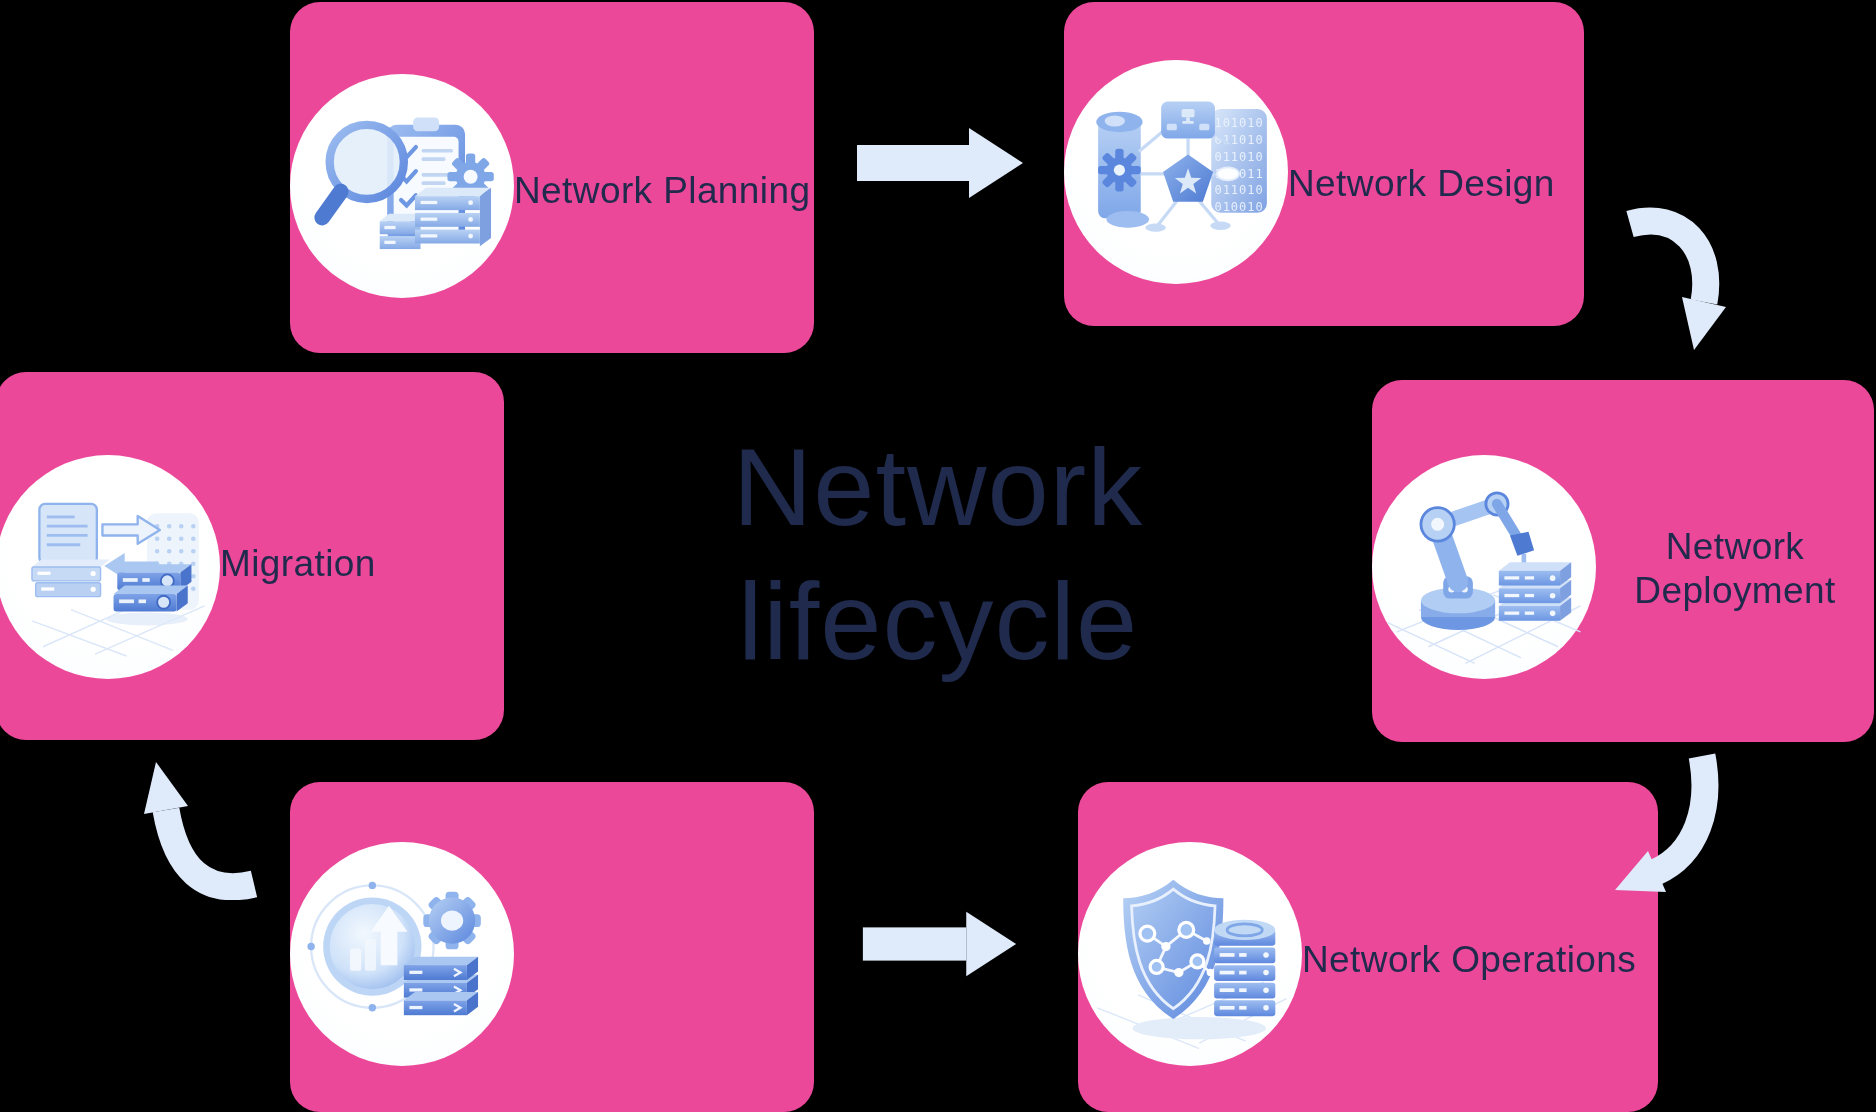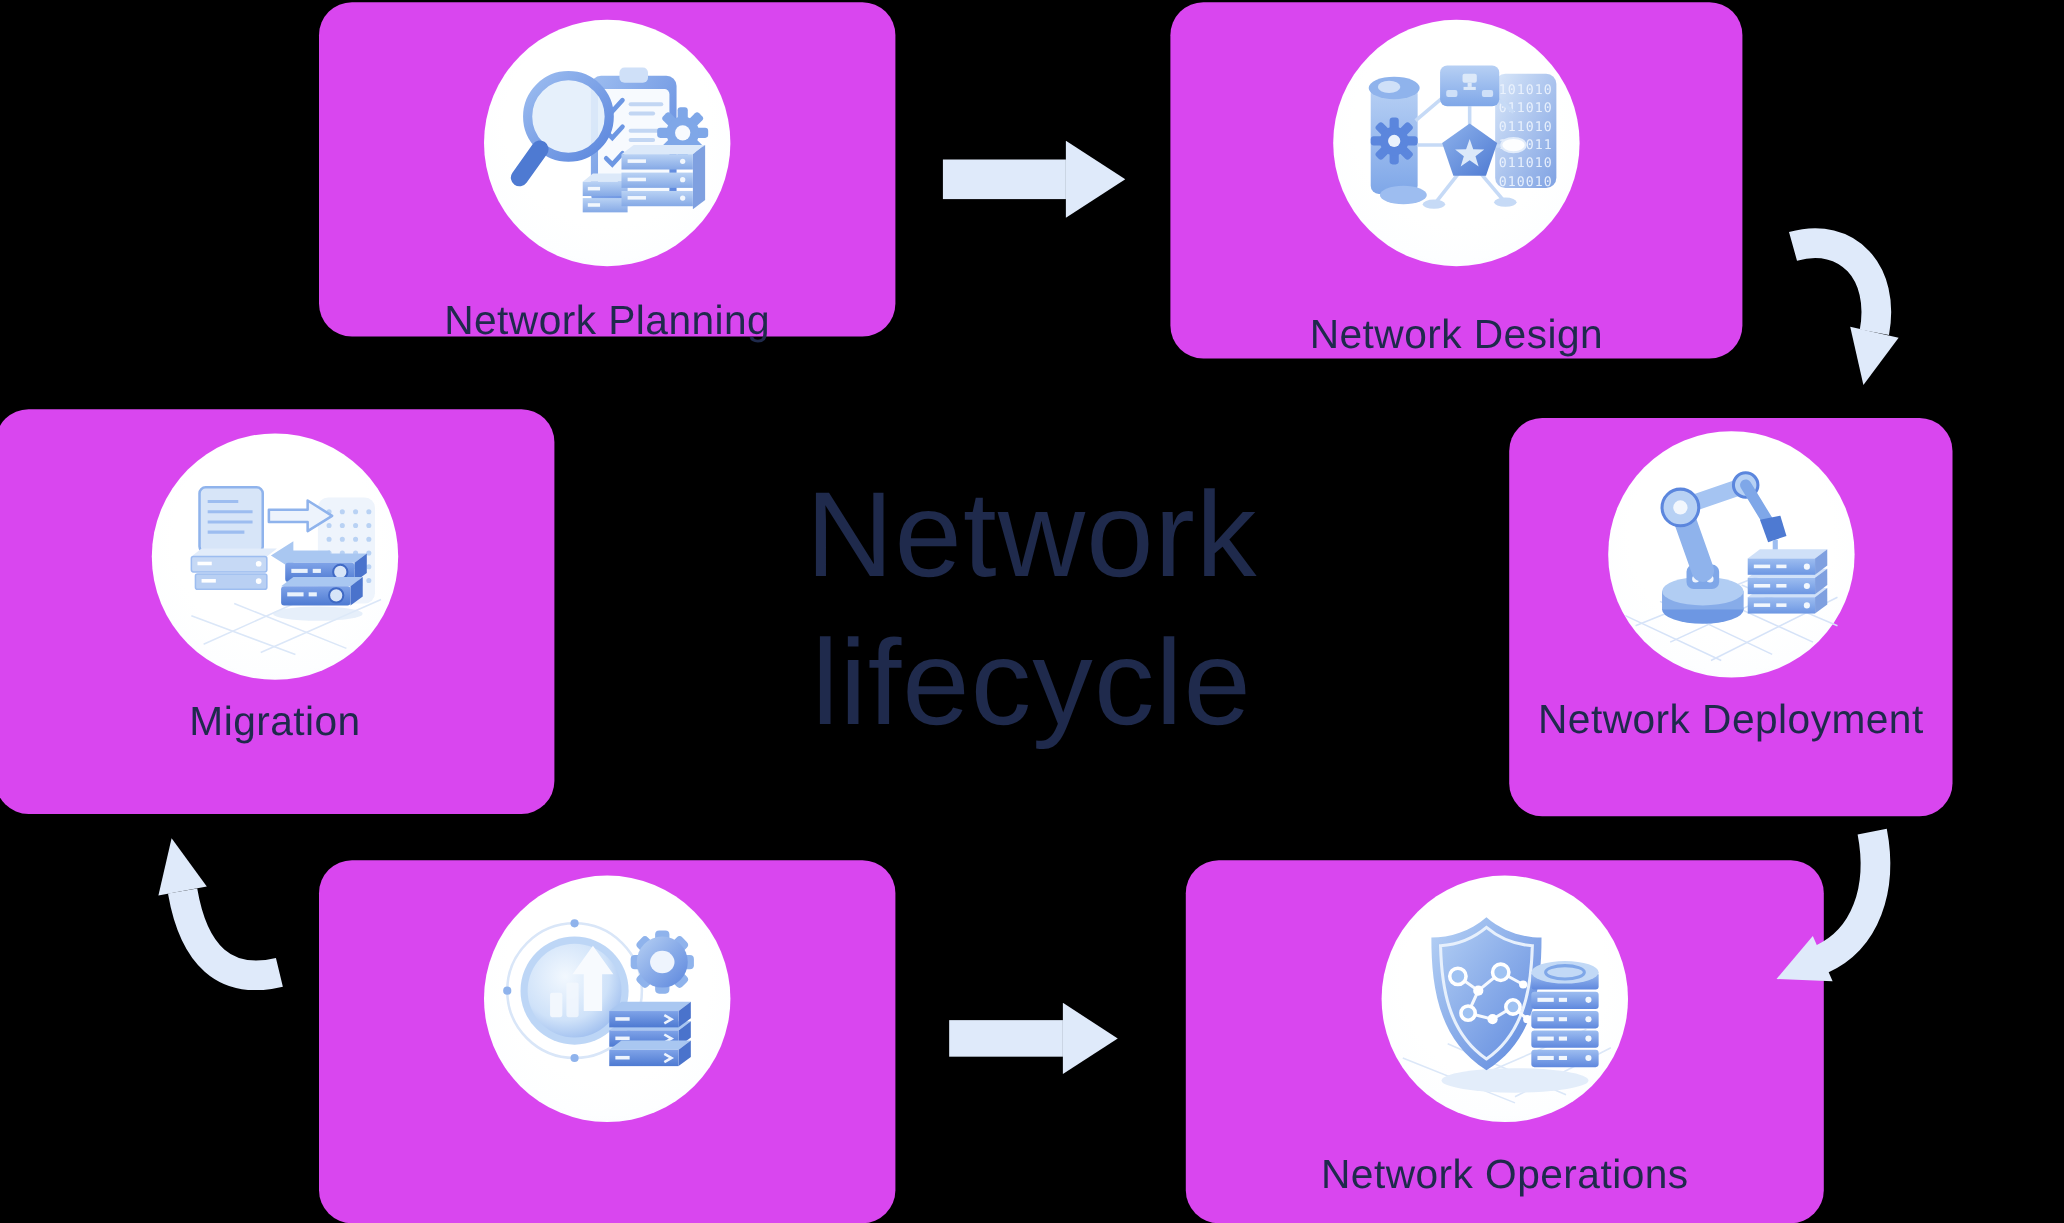--- a/index.html
+++ b/index.html
@@ -1,38 +1,38 @@
 <!DOCTYPE html>
 <html><head>
 <meta charset="utf-8">
 <style>
   html,body{margin:0;padding:0;background:#000;}
   #canvas{position:relative;width:1876px;height:1112px;background:#000000;overflow:hidden;
           font-family:"Liberation Sans",sans-serif;}
-  .card{position:absolute;background:#d946ef;border-radius:30px;display:flex;
-        flex-direction:column;align-items:center;}
+  .card{position:absolute;background:#ec4899;border-radius:30px;display:flex;
+        flex-direction:row;align-items:center;}
   .icon-circle{width:224px;height:224px;border-radius:50%;flex:0 0 auto;
         background:radial-gradient(circle at 50% 42%, #ffffff 54%, #fdfeff 72%, #f5f6fa 100%);
         display:flex;align-items:center;justify-content:center;}
   .icon-circle svg{width:204px;height:204px;display:block;}
   .card-label{color:#1f2a4c;font-size:37px;font-weight:500;letter-spacing:.4px;
         text-align:center;line-height:1.2;}
   .title{position:absolute;left:938px;top:420px;transform:translateX(-50%);
         color:#1f2a4c;font-size:110px;font-weight:500;letter-spacing:1px;
         line-height:1.22;text-align:center;white-space:nowrap;}
   .flow-arrow{position:absolute;}
   .bin-text{font-family:"DejaVu Sans Mono",monospace;font-size:13px;fill:#edf4fe;
         opacity:.92;letter-spacing:1px;}
 </style>
 </head>
 <body>
 
 <div id="canvas">
 
-  <div class="card" style="left:290px;top:2px;width:524px;height:304px;">
+  <div class="card" style="left:290px;top:2px;width:524px;height:351px;">
     <div class="icon-circle" style="margin-top:16px;">
       <svg viewBox="0 0 220 220">
         <defs>
           <linearGradient id="g1a" x1="0" y1="0" x2="1" y2="1">
             <stop offset="0" stop-color="#9dbdf0"></stop>
               <stop offset="1" stop-color="#5b86dd"></stop>
           </linearGradient>
           <linearGradient id="g1s" x1="0" y1="0" x2="0" y2="1">
             <stop offset="0" stop-color="#b9d2f4"></stop>
               <stop offset="1" stop-color="#85a9e6"></stop>
@@ -151,21 +151,21 @@
         <rect x="117" y="55" width="12" height="3" fill="#dce9f9"></rect>
         <rect x="100" y="58" width="11" height="7" rx="2" fill="#cfe0f8"></rect>
         <rect x="135" y="58" width="11" height="7" rx="2" fill="#cfe0f8"></rect>
         <polygon points="123,91 150,110 139,142 107,142 96,110" fill="url(#g2c)"></polygon>
         <polygon fill="#dce9f9" points="123,106 126.5,116.2 137.3,116.4 128.7,122.9 131.8,133.1 123,127 114.2,133.1 117.3,122.9 108.7,116.4 119.5,116.2"></polygon>
       </svg>
     </div>
     <div class="card-label" style="margin-top:40px;">Network Design</div>
   </div>
 
-  <div class="card" style="left:1372px;top:380px;width:403px;height:362px;">
+  <div class="card" style="left:1372px;top:380px;width:502px;height:362px;">
     <div class="icon-circle" style="margin-top:12px;">
       <svg viewBox="0 0 220 220">
         <defs>
           <linearGradient id="g3s" x1="0" y1="0" x2="0" y2="1">
             <stop offset="0" stop-color="#9dbdf0"></stop>
               <stop offset="1" stop-color="#6d97e3"></stop>
           </linearGradient>
         </defs>
         <g stroke="#d6e3f8" stroke-width="1.5">
           <path d="M6,170 L100,214"></path>

